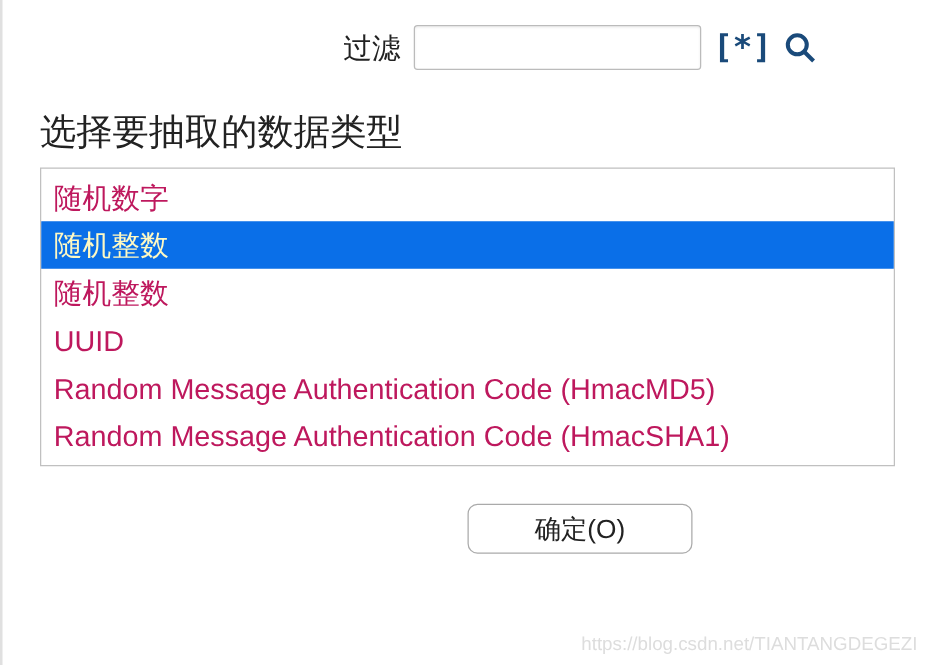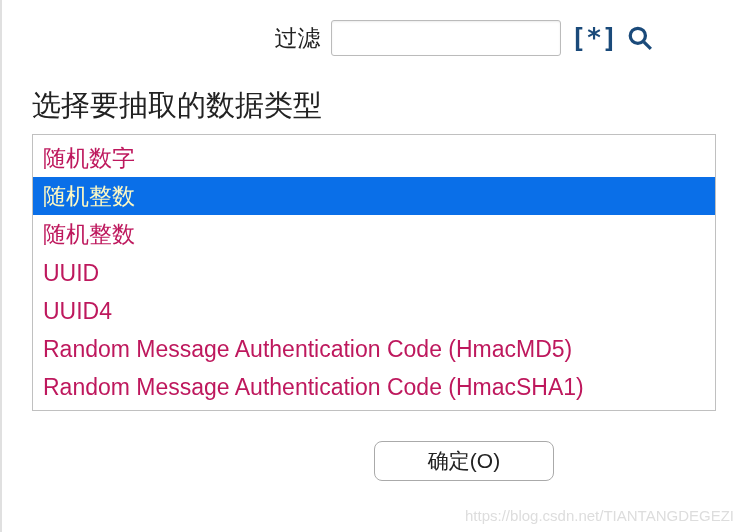--- a/index.html
+++ b/index.html
@@ -118,21 +118,20 @@
     </span>
   </div>
 
   <div class="section-label">选择要抽取的数据类型</div>
 
   <div class="listbox">
     <div class="list-item">随机数字</div>
     <div class="list-item selected">随机整数</div>
     <div class="list-item">随机整数</div>
     <div class="list-item">UUID</div>
-    <div class="list-item">UUID4</div>
     <div class="list-item">Random Message Authentication Code (HmacMD5)</div>
     <div class="list-item">Random Message Authentication Code (HmacSHA1)</div>
   </div>
 
   <div class="button-row">
     <button class="dlg-button">确定(O)</button>
   </div>
 
 </div>
 

